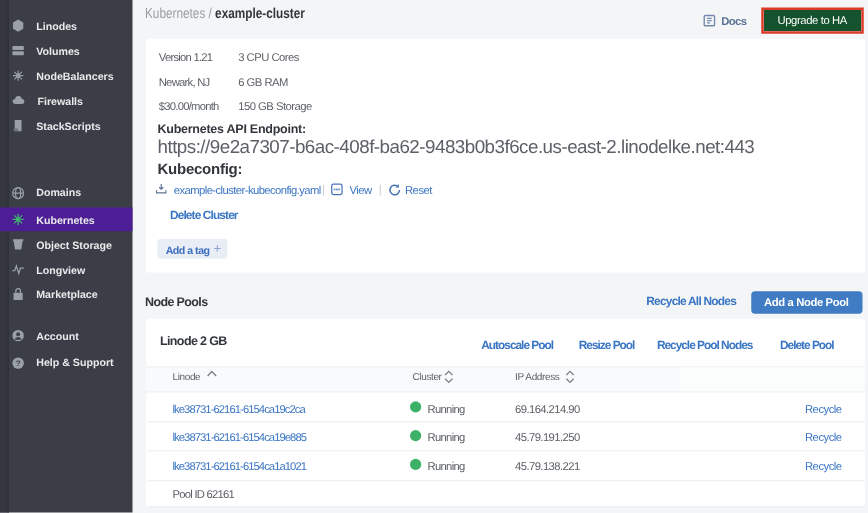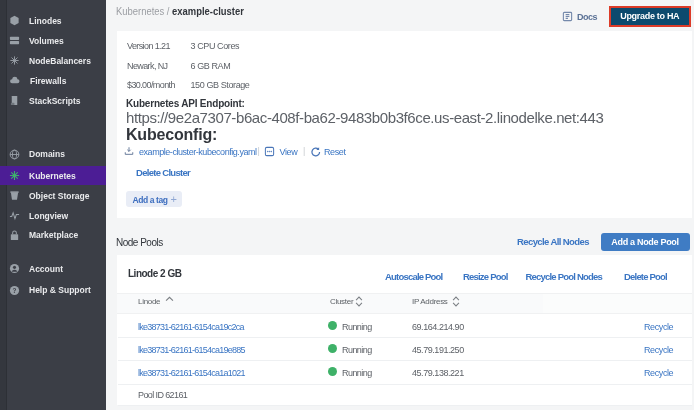--- a/index.html
+++ b/index.html
@@ -109,35 +109,35 @@
 <div class="a" style="left:561.5px;top:11px">
     <svg width="11" height="11" viewBox="0 0 24 24">
       <g stroke="#7489ab" stroke-width="2.4" fill="none">
         <rect x="3" y="3" width="18" height="18" rx="2"></rect>
         <path d="M8 8h8M8 12h8M8 16h5"></path>
       </g>
     </svg>
   </div>
 <div class="t" style="left:577px;top:12px;font-size:9px;letter-spacing:-0.5px;color:#5b7296;font-weight:700">Docs</div>
 
-<div class="a" style="left:608.5px;top:5.5px;width:82.5px;height:21px;border:2.5px solid #dc3b28;background:#0c4a6e;background-clip:padding-box;display:flex;align-items:center;justify-content:center;color:#fff;font-weight:700;font-size:9px;letter-spacing:-0.3px">Upgrade to HA</div>
+<div class="a" style="left:608.5px;top:5.5px;width:82.5px;height:21px;border:2.5px solid #dc3b28;background:#14532d;background-clip:padding-box;display:flex;align-items:center;justify-content:center;color:#fff;font-weight:400;font-size:9px;letter-spacing:-0.3px">Upgrade to HA</div>
 
 <div class="card" style="left:117px;top:31px;width:575px;height:187px"></div>
 
 <div class="t" style="left:127px;top:41px">Version 1.21</div>
 <div class="t" style="left:190.5px;top:41px;letter-spacing:-0.4px">3 CPU Cores</div>
 <div class="t" style="left:127px;top:60.5px">Newark, NJ</div>
 <div class="t" style="left:190.5px;top:60.5px;letter-spacing:-0.4px">6 GB RAM</div>
 <div class="t" style="left:127px;top:80px">$30.00/month</div>
 <div class="t" style="left:190.5px;top:80px;letter-spacing:-0.4px">150 GB Storage</div>
 
 <div class="t b" style="left:126px;top:99px;font-size:10px;letter-spacing:-0.2px">Kubernetes API Endpoint:</div>
 <div class="t" style="left:126px;top:113px;font-size:15px;letter-spacing:-0.4px">https://9e2a7307-b6ac-408f-ba62-9483b0b3f6ce.us-east-2.linodelke.net:443</div>
 
-<div class="t b" style="left:126px;top:129.5px;font-size:16px;letter-spacing:-0.2px">Kubeconfig:</div>
+<div class="t b" style="left:126px;top:129.5px;font-size:12px;letter-spacing:-0.2px">Kubeconfig:</div>
 
 <div class="a" style="left:124px;top:146px">
     <svg width="10" height="10" viewBox="0 0 24 24">
       <g stroke="#5d7294" stroke-width="2.2" fill="none">
         <path d="M12 3v10m0 0l-4-4m4 4l4-4"></path>
         <path d="M3 15v5h18v-5"></path>
       </g>
     </svg>
   </div>
 <div class="t lnk" style="left:139px;top:146.5px;letter-spacing:-0.45px">example-cluster-kubeconfig.yaml</div>
@@ -161,21 +161,21 @@
     </svg>
   </div>
 <div class="t lnk" style="left:324px;top:146.5px;letter-spacing:-0.4px">Reset</div>
 
 <div class="t" style="left:136px;top:167.5px;font-size:9.5px;letter-spacing:-0.7px;font-weight:700;color:#3a75c3">Delete Cluster</div>
 
 <div class="a" style="left:125.5px;top:191px;width:56.5px;height:15.5px;background:#e9edf6;border-radius:3px"></div>
 <div class="t" style="left:132.5px;top:194.5px;font-size:8.5px;letter-spacing:-0.4px;font-weight:700;color:#3d6ebf">Add a tag</div>
 <div class="t" style="left:170.5px;top:193.5px;font-size:11px;color:#8fa7d3;letter-spacing:0">+</div>
 
-<div class="t" style="left:116px;top:238px;font-size:10px;letter-spacing:-0.5px;font-weight:400;color:#32363c">Node Pools</div>
+<div class="t" style="left:116px;top:238px;font-size:10px;letter-spacing:-0.5px;font-weight:700;color:#32363c">Node Pools</div>
 <div class="hl" style="left:517px;top:237px;letter-spacing:-0.6px">Recycle All Nodes</div>
 <div class="btn" style="left:600.5px;top:232.5px;width:89px;height:18px;font-size:9px">Add a Node Pool</div>
 
 <div class="card" style="left:117px;top:255px;width:575px;height:150px"></div>
 
 <div class="t" style="left:128px;top:269px;font-size:10px;letter-spacing:-0.5px;font-weight:700;color:#32363c">Linode 2 GB</div>
 <div class="hl" style="left:385px;top:272px">Autoscale Pool</div>
 <div class="hl" style="left:463px;top:272px">Resize Pool</div>
 <div class="hl" style="left:525.5px;top:272px">Recycle Pool Nodes</div>
 <div class="hl" style="left:624px;top:272px">Delete Pool</div>

